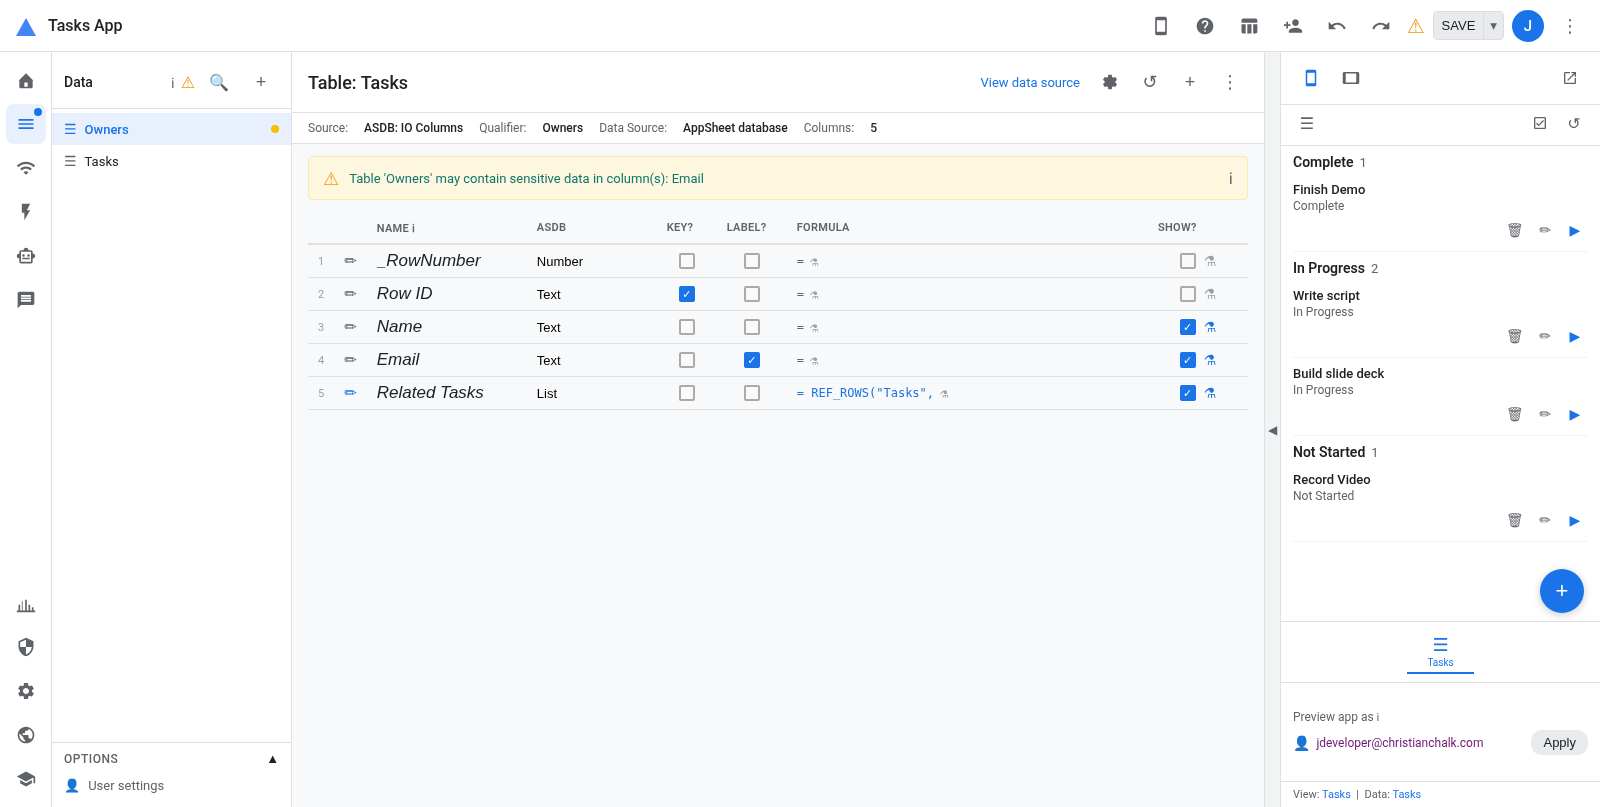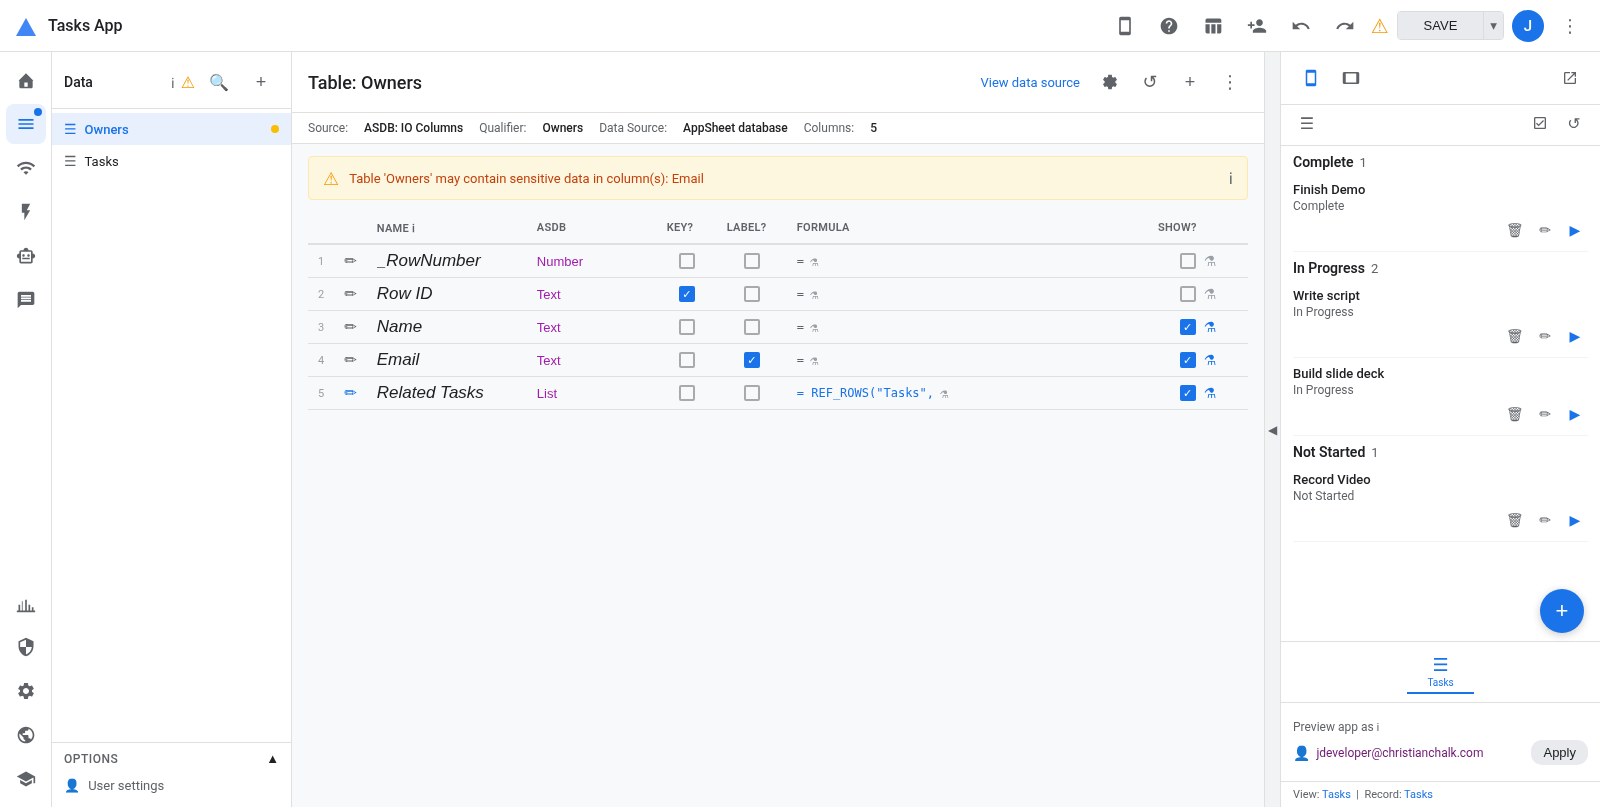--- a/index.html
+++ b/index.html
@@ -7,21 +7,21 @@
 
     
     .topbar { display: flex; align-items: center; background: #fff; height: 52px; padding: 0 12px; border-bottom: 1px solid #e0e0e0; gap: 8px; z-index: 10; }
     .topbar-logo { display: flex; align-items: center; gap: 8px; }
     .logo-triangle { width: 28px; height: 28px; }
     .topbar-title { font-size: 16px; font-weight: 500; color: #202124; }
     .topbar-spacer { flex: 1; }
     .topbar-actions { display: flex; align-items: center; gap: 8px; }
     .icon-btn { width: 36px; height: 36px; border-radius: 50%; border: none; background: transparent; cursor: pointer; display: flex; align-items: center; justify-content: center; color: #5f6368; font-size: 18px; }
     .save-btn { display: flex; align-items: center; border: 1px solid #dadce0; border-radius: 4px; overflow: hidden; }
-    .save-btn-main { background: #e8eaed; border: none; padding: 6px 26px; font-size: 13px; cursor: pointer; color: #202124; }
+    .save-btn-main { background: #e8eaed; border: none; padding: 6px 8px; font-size: 13px; cursor: pointer; color: #202124; }
     .save-btn-arrow { background: #e8eaed; border: none; border-left: 1px solid #dadce0; padding: 6px 6px; cursor: pointer; color: #5f6368; }
     .avatar { width: 32px; height: 32px; border-radius: 50%; background: #1a73e8; color: #fff; display: flex; align-items: center; justify-content: center; font-size: 15px; font-weight: 500; }
 
     
     .main-layout { display: flex; flex: 1; overflow: hidden; }
 
     
     .icon-sidebar { width: 52px; background: #fff; border-right: 1px solid #e0e0e0; display: flex; flex-direction: column; align-items: center; padding: 8px 0; gap: 4px; }
     .icon-sidebar .nav-icon { width: 40px; height: 40px; border-radius: 8px; display: flex; align-items: center; justify-content: center; color: #5f6368; cursor: pointer; position: relative; font-size: 18px; }
     .icon-sidebar .nav-icon.active { background: #e8f0fe; color: #1a73e8; }
@@ -51,33 +51,33 @@
     .content-title { font-size: 18px; font-weight: 500; flex: 1; }
     .view-data-link { color: #1a73e8; font-size: 13px; cursor: pointer; text-decoration: none; }
     .content-header-icons { display: flex; gap: 4px; }
     .meta-row { display: flex; align-items: center; padding: 8px 16px; background: #fff; border-bottom: 1px solid #e0e0e0; gap: 16px; font-size: 12px; color: #5f6368; }
     .meta-row span.label { font-weight: 400; }
     .meta-row span.value { color: #202124; font-weight: 500; }
 
     
     .warning-banner { display: flex; align-items: center; background: #fef7e0; border: 1px solid #fce8b2; border-radius: 4px; margin: 12px 16px; padding: 10px 14px; gap: 10px; }
     .warning-banner .warn-icon { color: #f29900; font-size: 18px; }
-    .warning-banner .warn-text { font-size: 13px; color: #c2410c; flex: 1; }
+    .warning-banner .warn-text { font-size: 13px; color: #0f766e; flex: 1; }
     .warning-banner .info-icon { color: #5f6368; font-size: 16px; cursor: pointer; }
 
     
     .table-wrapper { flex: 1; overflow-y: auto; padding: 0 16px 16px; }
     .data-table { width: 100%; border-collapse: collapse; }
     .data-table th { font-size: 11px; font-weight: 600; color: #5f6368; text-align: left; padding: 8px 10px; border-bottom: 2px solid #e0e0e0; white-space: nowrap; letter-spacing: 0.3px; }
     .data-table td { padding: 6px 10px; border-bottom: 1px solid #e0e0e0; vertical-align: middle; }
     .row-num { font-size: 11px; color: #9aa0a6; width: 20px; }
     .edit-icon { color: #5f6368; cursor: pointer; font-size: 15px; }
     .edit-icon.active { color: #1a73e8; }
     .field-input { border: none; background: transparent; font-size: 17px; color: #202124; width: 100%; outline: none; font-style: italic; }
-    .type-select { border: none; background: transparent; font-size: 13px; color: #a21caf; outline: none; cursor: pointer; appearance: none; padding-right: 16px; }
+    .type-select { border: none; background: transparent; font-size: 13px; color: #000000; outline: none; cursor: pointer; appearance: none; padding-right: 16px; }
     .type-cell { display: flex; align-items: center; gap: 2px; }
     .checkbox-cell { display: flex; align-items: center; justify-content: center; }
     .cb { width: 16px; height: 16px; border: 2px solid #aaa; border-radius: 2px; cursor: pointer; display: flex; align-items: center; justify-content: center; }
     .cb.checked { background: #1a73e8; border-color: #1a73e8; }
     .cb.checked::after { content: '✓'; color: #fff; font-size: 11px; }
     .formula-cell { display: flex; align-items: center; gap: 6px; color: #5f6368; font-family: monospace; font-size: 12px; flex: 1; }
     .formula-text { color: #5f6368; }
     .formula-text.blue { color: #1a73e8; }
     .flask-icon { font-size: 14px; color: #9aa0a6; cursor: pointer; }
     .flask-icon.active { color: #1a73e8; }
@@ -102,21 +102,21 @@
     .task-card-title { font-size: 13px; font-weight: 500; color: #202124; margin-bottom: 2px; }
     .task-card-sub { font-size: 12px; color: #5f6368; }
     .task-card-actions { display: flex; justify-content: flex-end; gap: 4px; padding-top: 4px; }
     .task-card-actions .icon-btn { font-size: 14px; width: 26px; height: 26px; color: #5f6368; }
     .fab-btn { width: 44px; height: 44px; border-radius: 50%; background: #1a73e8; color: #fff; border: none; font-size: 22px; cursor: pointer; display: flex; align-items: center; justify-content: center; box-shadow: 0 2px 8px rgba(0,0,0,0.2); position: absolute; bottom: 110px; right: 340px; }
     .preview-nav { display: flex; align-items: center; justify-content: center; padding: 8px 0; border-top: 1px solid #e0e0e0; }
     .preview-nav-item { display: flex; flex-direction: column; align-items: center; gap: 2px; padding: 4px 20px; cursor: pointer; color: #5f6368; border-bottom: 2px solid transparent; }
     .preview-nav-item.active { color: #1a73e8; border-bottom-color: #1a73e8; }
     .preview-nav-icon { font-size: 18px; }
     .preview-nav-label { font-size: 10px; }
-    .preview-footer { padding: 16px 12px; border-top: 1px solid #e0e0e0; font-size: 12px; color: #5f6368; }
+    .preview-footer { padding: 26px 12px; border-top: 1px solid #e0e0e0; font-size: 12px; color: #5f6368; }
     .preview-footer .email-row { display: flex; align-items: center; gap: 6px; margin-top: 6px; }
     .preview-footer .email-icon { font-size: 14px; color: #5f6368; }
     .preview-footer .email-text { flex: 1; font-size: 12px; color: #701a75; }
     .apply-btn { background: #e8eaed; border: none; padding: 5px 12px; border-radius: 11px; font-size: 13px; cursor: pointer; color: #202124; }
     .view-table-info { font-size: 11px; color: #5f6368; padding: 6px 12px; border-top: 1px solid #e0e0e0; }
     .view-table-info a { color: #1a73e8; cursor: pointer; }
 
     .collapse-panel { width: 16px; background: #f1f3f4; cursor: pointer; display: flex; align-items: center; justify-content: center; border-left: 1px solid #e0e0e0; }
 
     .preview-scroll-area { flex: 1; overflow-y: auto; position: relative; }
@@ -265,21 +265,21 @@
         <div class="options-item">
           <span>👤</span>
           <span>User settings</span>
         </div>
       </div>
     </div>
   </div>
 
   <div class="main-content">
     <div class="content-header">
-      <span class="content-title">Table: Owners</span>
+      <span class="content-title">Table: Tasks</span>
       <a class="view-data-link">View data source</a>
       <div class="content-header-icons">
         <button class="icon-btn">
           <svg width="18" height="18" viewBox="0 0 24 24" fill="currentColor">
               <path d="M19.14,12.94c0.04-0.3,0.06-0.61,0.06-0.94c0-0.32-0.02-0.64-0.07-0.94l2.03-1.58c0.18-0.14,0.23-0.41,0.12-0.61l-1.92-3.32c-0.12-0.22-0.37-0.29-0.59-0.22l-2.39,0.96c-0.5-0.38-1.03-0.7-1.62-0.94L14.4,2.81c-0.04-0.24-0.24-0.41-0.48-0.41h-3.84c-0.24,0-0.43,0.17-0.47,0.41L9.25,5.35C8.66,5.59,8.12,5.92,7.63,6.29L5.24,5.33c-0.22-0.08-0.47,0-0.59,0.22L2.74,8.87C2.62,9.08,2.66,9.34,2.86,9.48l2.03,1.58C4.84,11.36,4.8,11.69,4.8,12s0.02,0.64,0.07,0.94l-2.03,1.58c-0.18,0.14-0.23,0.41-0.12,0.61l1.92,3.32c0.12,0.22,0.37,0.29,0.59,0.22l2.39-0.96c0.5,0.38,1.03,0.7,1.62,0.94l0.36,2.54c0.05,0.24,0.24,0.41,0.48,0.41h3.84c0.24,0,0.44-0.17,0.47-0.41l0.36-2.54c0.59-0.24,1.13-0.56,1.62-0.94l2.39,0.96c0.22,0.08,0.47,0,0.59-0.22l1.92-3.32c0.12-0.22,0.07-0.47-0.12-0.61L19.14,12.94z"></path>
             </svg>
         </button>
         <button class="icon-btn">↺</button>
         <button class="icon-btn" style="font-size:18px;">+</button>
         <button class="icon-btn">⋮</button>
@@ -629,17 +629,17 @@
         <span class="email-icon">👤</span>
         <span class="email-text">jdeveloper@christianchalk.com</span>
         <button class="apply-btn">Apply</button>
       </div>
     </div>
 
     <div class="view-table-info">
       <span>View:</span>
       <a>Tasks</a>
       &nbsp;|&nbsp;
-      <span>Record:</span>
+      <span>Data:</span>
       <a>Tasks</a>
     </div>
   </div>
 </div>
 
 </body></html>

